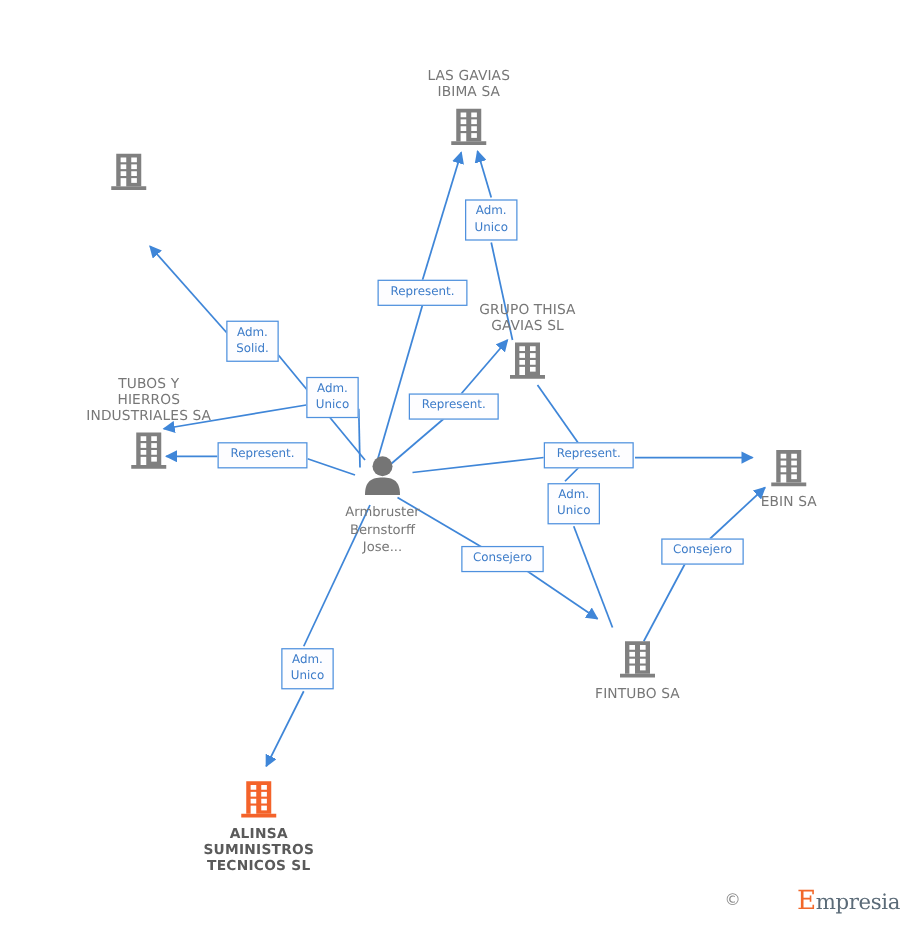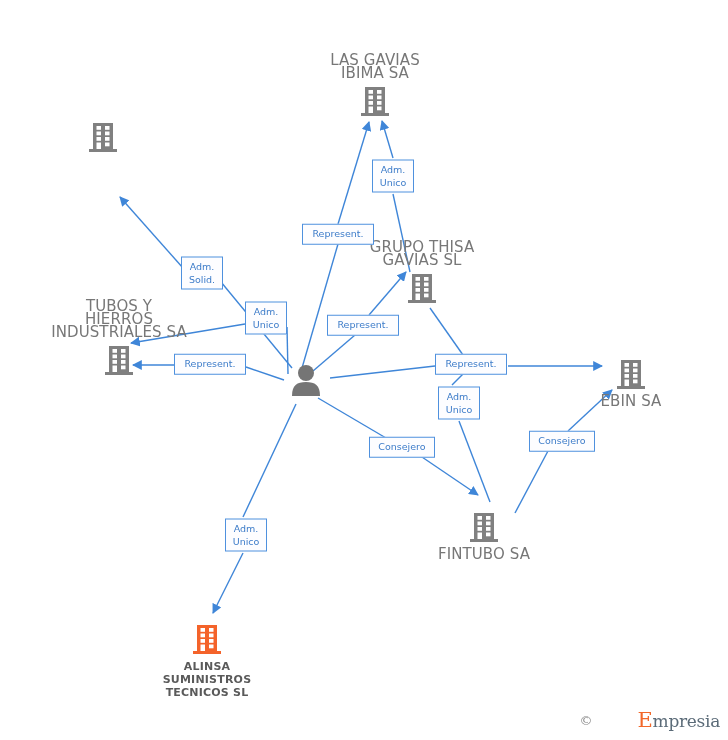--- a/index.html
+++ b/index.html
@@ -29,21 +29,21 @@
     text-align: center;
     width: 140px;
     margin-left: -70px;
   }
   .node .bld {
     display: block;
     margin: 0 auto;
   }
   .node .caption {
     display: block;
-    font-size: 15px;
+    font-size: 11px;
     line-height: 13px;
     color: #777777;
     letter-spacing: 0.1px;
     white-space: pre-line;
   }
   .node.highlight .caption {
     color: #5a5a5a;
     font-weight: bold;
     font-size: 11px;
     letter-spacing: 0.2px;
@@ -229,21 +229,21 @@
           <rect x="19" y="6" width="4.5" height="3.8" fill="#ffffff"></rect>
           <rect x="10.5" y="11.5" width="4.5" height="3.8" fill="#ffffff"></rect>
           <rect x="19" y="11.5" width="4.5" height="3.8" fill="#ffffff"></rect>
           <rect x="10.5" y="17" width="4.5" height="3.8" fill="#ffffff"></rect>
           <rect x="19" y="17" width="4.5" height="3.8" fill="#ffffff"></rect>
           <rect x="19" y="22.5" width="4.5" height="3.8" fill="#ffffff"></rect>
           <rect x="10.5" y="22.5" width="4.5" height="6.5" fill="#ffffff"></rect>
         </svg>
         <span class="caption">EBIN SA</span>
       </div>
-      <div class="node caption-below" style="left: 484px; top: 510px;">
+      <div class="node caption-below" style="left: 510px; top: 510px;">
         <svg width="34" height="34" viewBox="0 0 34 34" class="bld">
           <rect x="7" y="3" width="20" height="26" fill="#808080"></rect>
           <rect x="3" y="29" width="28" height="3" fill="#808080"></rect>
           <rect x="10.5" y="6" width="4.5" height="3.8" fill="#ffffff"></rect>
           <rect x="19" y="6" width="4.5" height="3.8" fill="#ffffff"></rect>
           <rect x="10.5" y="11.5" width="4.5" height="3.8" fill="#ffffff"></rect>
           <rect x="19" y="11.5" width="4.5" height="3.8" fill="#ffffff"></rect>
           <rect x="10.5" y="17" width="4.5" height="3.8" fill="#ffffff"></rect>
           <rect x="19" y="17" width="4.5" height="3.8" fill="#ffffff"></rect>
           <rect x="19" y="22.5" width="4.5" height="3.8" fill="#ffffff"></rect>
@@ -287,20 +287,23 @@
       <div class="elabel" style="left: 562px; top: 441px; width: 66px;">Consejero</div>
       <div class="elabel" style="left: 246px; top: 535px; width: 42px;">Adm.
 Unico</div>
     </div>
 
   <div class="person" id="center-node" style="left: 306px; top: 364px;">
     <svg width="34" height="32" viewBox="0 0 34 32">
       <circle cx="17" cy="9" r="8" fill="#757575"></circle>
       <path d="M 3 32 C 3 21 8 18 17 18 C 26 18 31 21 31 32 Z" fill="#757575"></path>
     </svg>
+    <span class="caption">Armbruster
+Bernstorff
+Jose...</span>
   </div>
 
   <div id="watermark">
     <span class="copy">©</span>
     <span class="brand"><span class="cap">E</span><span>mpresia</span></span>
   </div>
 
 </div>
 
 </body></html>

